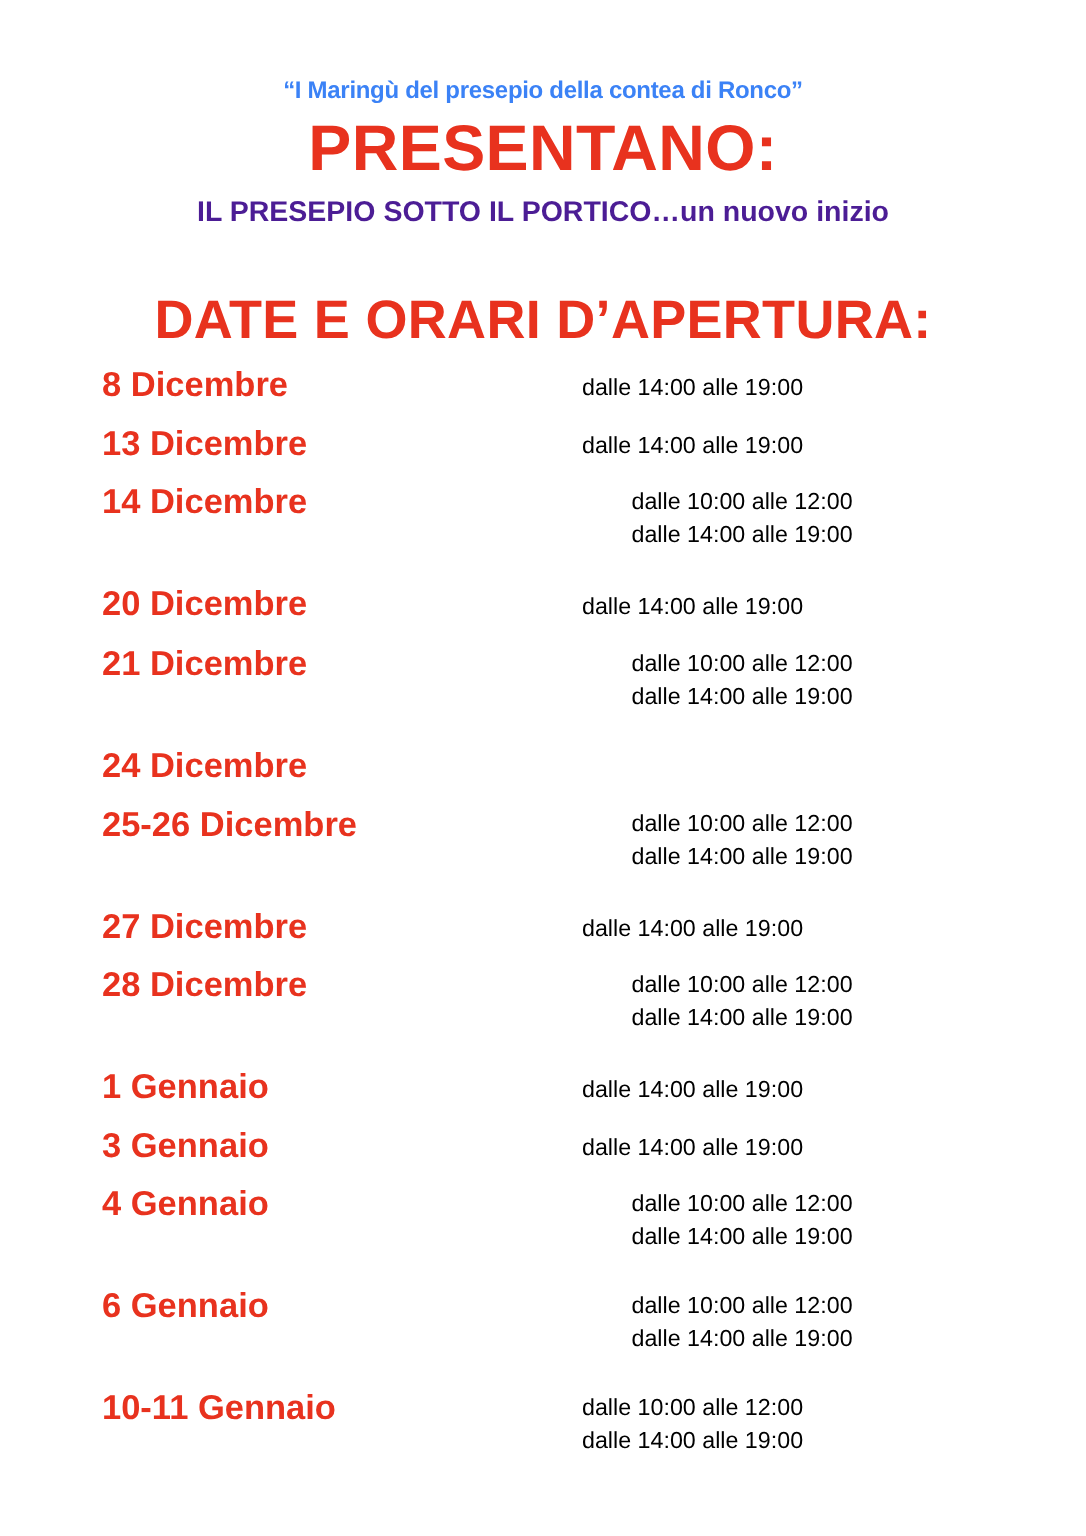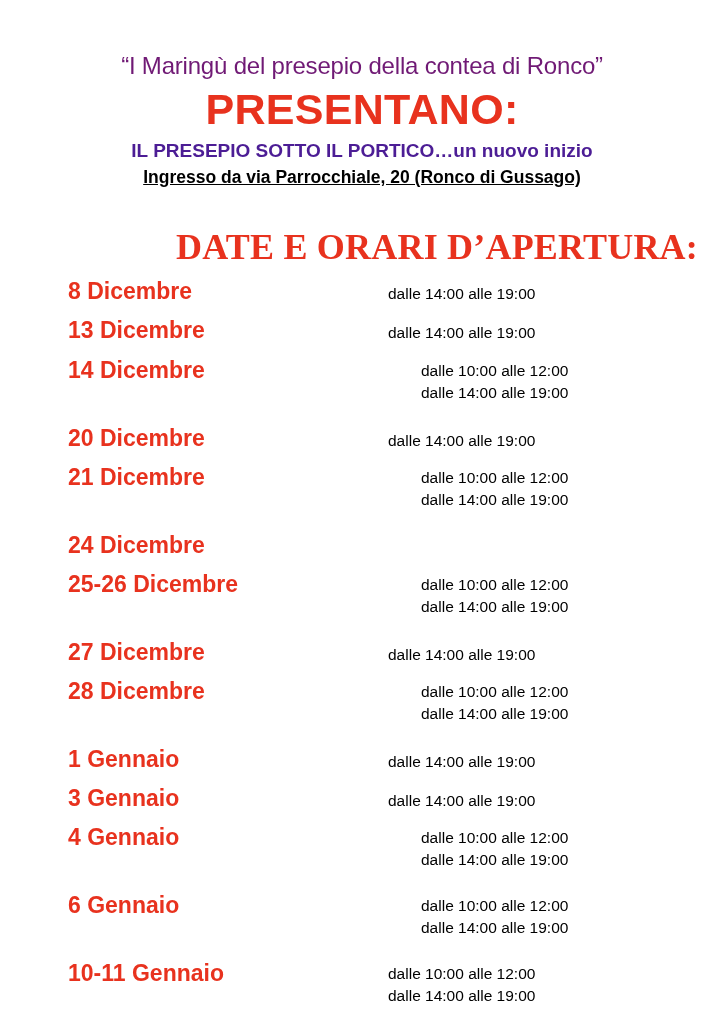--- a/index.html
+++ b/index.html
@@ -19,23 +19,23 @@
     width: 724px;
     height: 1024px;
     box-sizing: border-box;
     padding: 52px 26px 0 26px;
     position: relative;
   }
   .header {
     text-align: center;
   }
   .line-quote {
-    font-size: 24px;
-    font-weight: normal;
-    color: #701a75;
+    font-size: 16px;
+    font-weight: bold;
+    color: #3b82f6;
     letter-spacing: -0.2px;
     margin: 0 0 6px 0;
     line-height: 1.15;
   }
   .line-presentano {
     font-size: 43px;
     font-weight: bold;
     color: #e8321e;
     margin: 0 0 7px 0;
     line-height: 1.1;
@@ -50,28 +50,27 @@
   }
   .line-address {
     font-size: 17.5px;
     font-weight: bold;
     color: #000000;
     text-decoration: underline;
     margin: 0 0 0 0;
     line-height: 1.2;
   }
   .title-dates {
-    text-align: right;
+    text-align: center;
     font-size: 36px;
     font-weight: bold;
     color: #e8321e;
     margin: 40px 0 10px 0;
     letter-spacing: 0.2px;
     line-height: 1.1;
-    font-family: Liberation Serif, serif;
   }
   .schedule {
     margin: 0;
     padding: 0 0 0 42px;
   }
   .row {
     display: flex;
     align-items: flex-start;
     margin-bottom: 11px;
   }
@@ -100,21 +99,20 @@
 </style>
 </head>
 <body>
 
 <div class="poster">
 
   <div class="header">
     <div class="line-quote">“I Maringù del presepio della contea di Ronco”</div>
     <div class="line-presentano">PRESENTANO:</div>
     <div class="line-sub">IL PRESEPIO SOTTO IL PORTICO…un nuovo inizio</div>
-    <div class="line-address">Ingresso da via Parrocchiale, 20 (Ronco di Gussago)</div>
   </div>
 
   <div class="title-dates">DATE E ORARI D’APERTURA:</div>
 
   <div class="schedule">
 
     <div class="row">
       <div class="date">8 Dicembre</div>
       <div class="times">
         <div class="time">dalle 14:00 alle 19:00</div>

